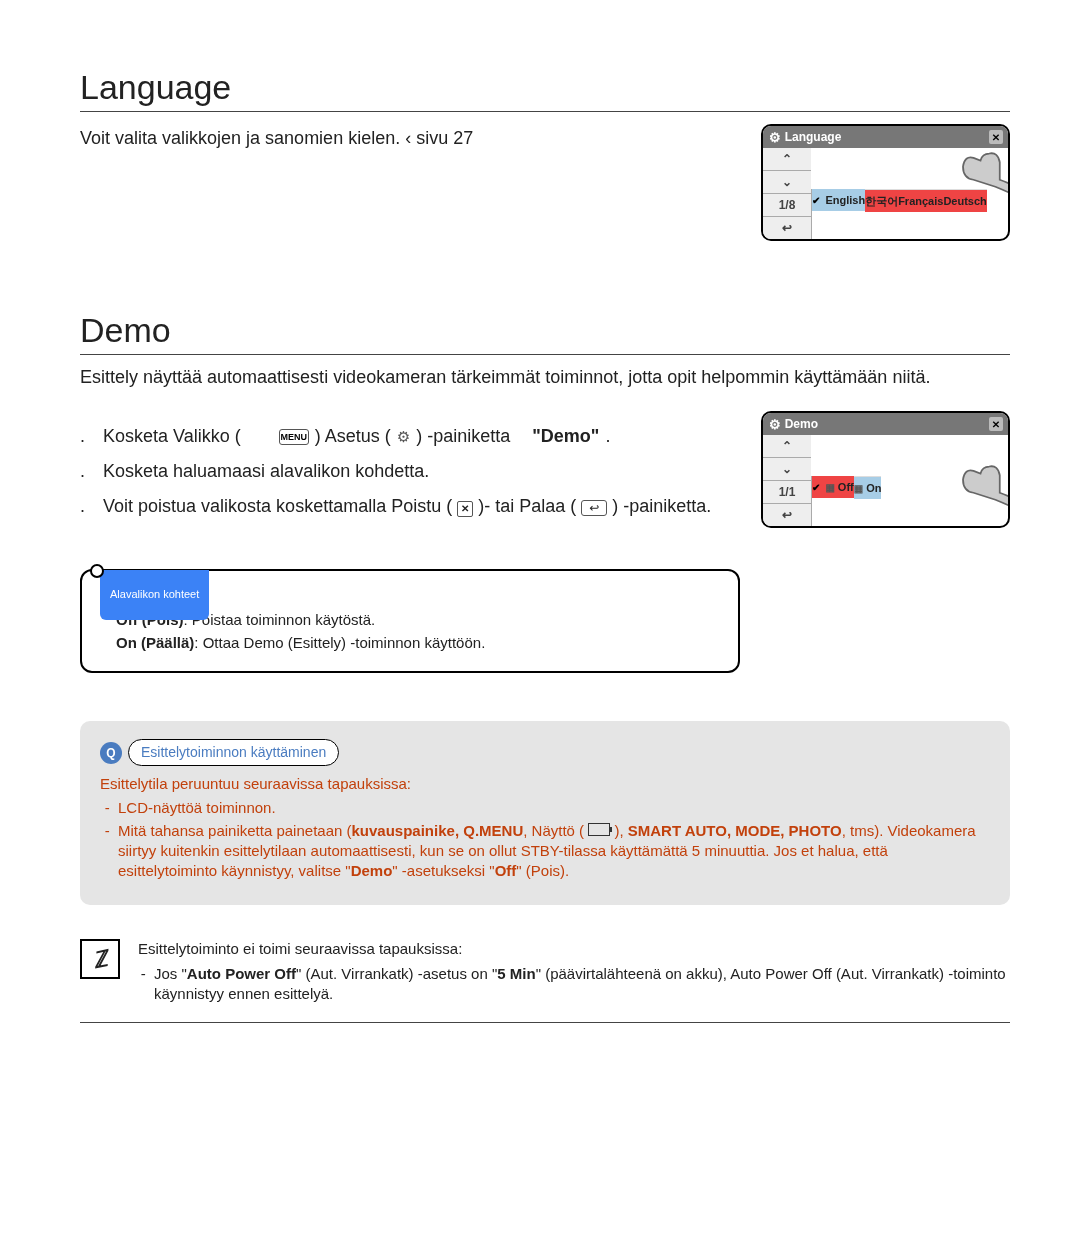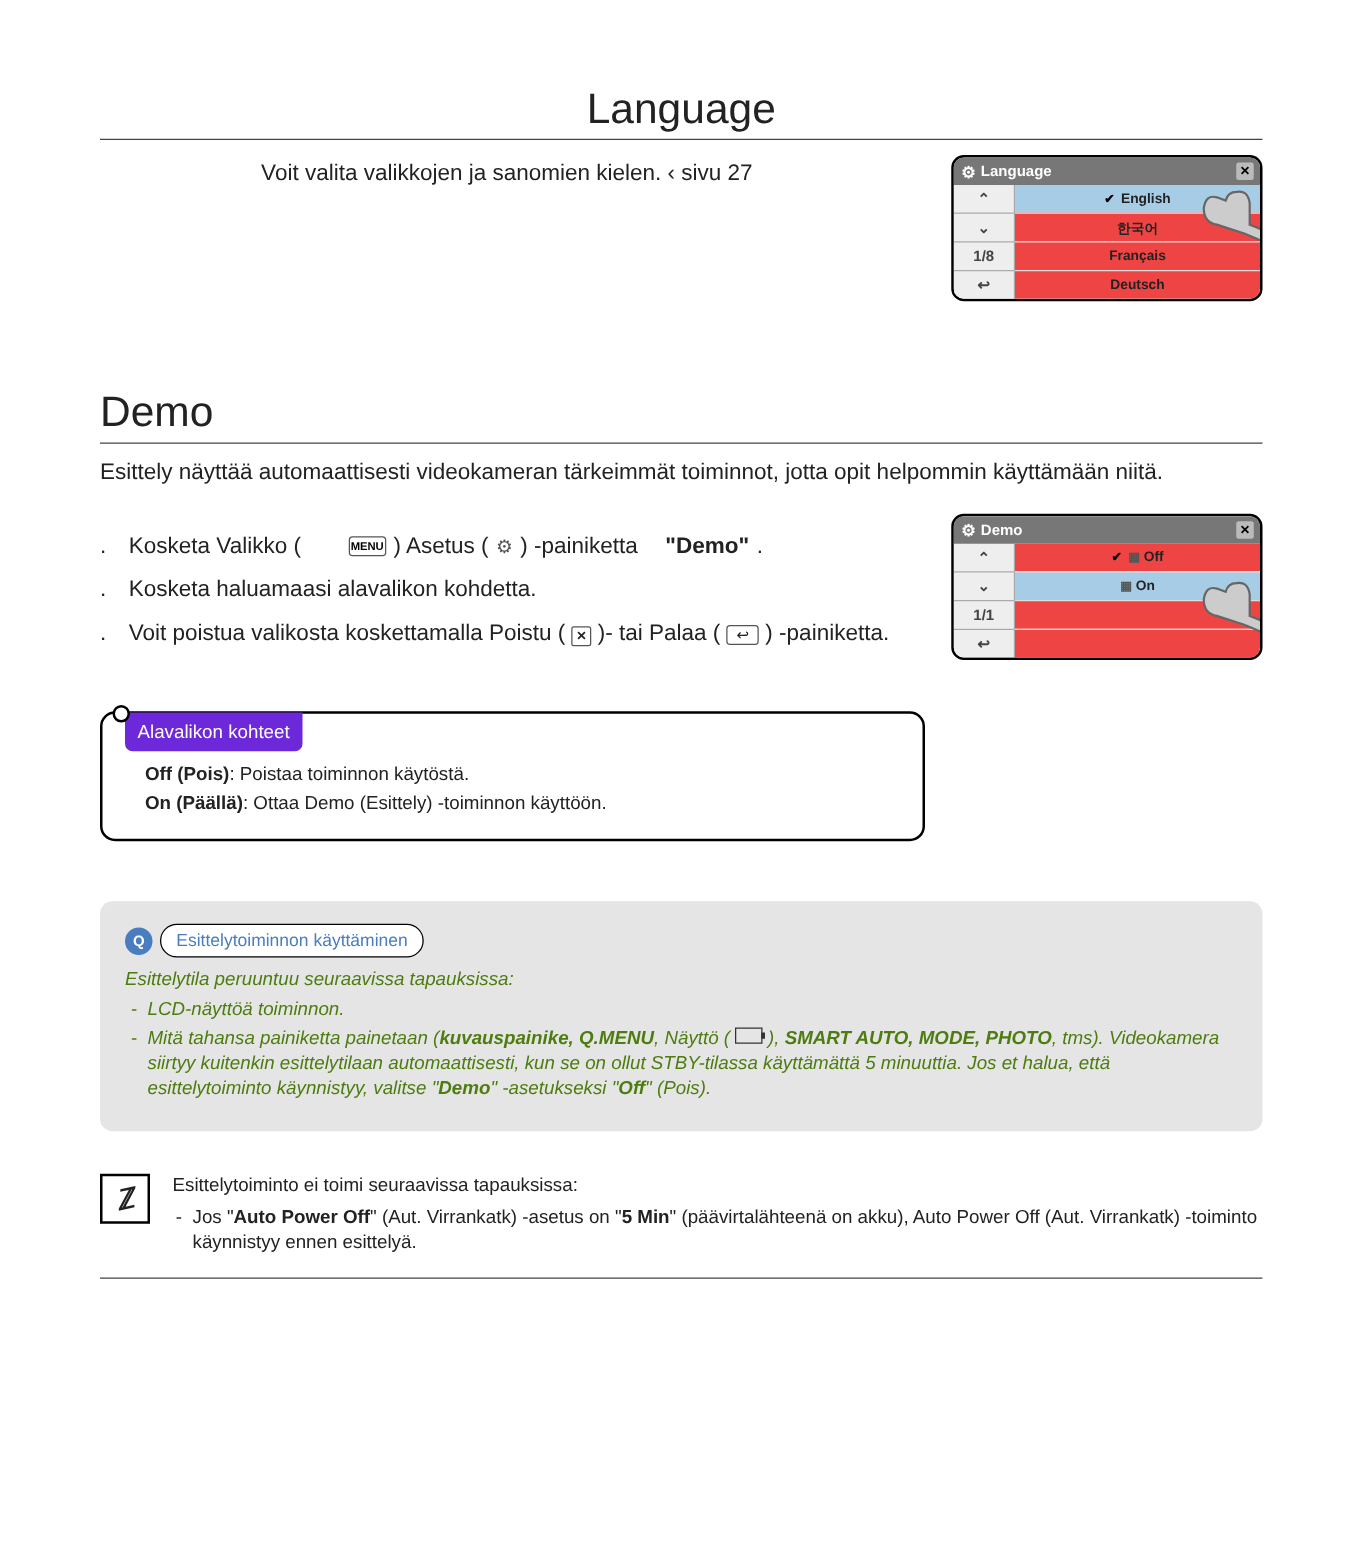--- a/index.html
+++ b/index.html
@@ -98,22 +98,23 @@
     width: 48px;
     display:flex;flex-direction:column;
   }
   .sbtn {
     height: 22px; border-top:1px solid #aaa;
     display:flex;align-items:center;justify-content:center;
     font-size:12px;font-weight:bold;color:#444;background:#eee;
   }
   .sbtn.first { border-top:none; }
   .screen-right {
-    flex:1;display:flex;flex-direction:column;
+    flex:1;display:flex;flex-direction:row;
     border-left:1px solid #aaa;
+    margin-top:41px;
   }
   .opt {
     height:22px;display:flex;align-items:center;justify-content:center;
     font-size:11px;font-weight:bold;color:#222;background:#ef4444;
     border-top:1px solid #ddd;gap:3px;
   }
   .opt.first { border-top:none; }
   .opt.sel { background:#a7cde6; }
   .opt .chk::before { content:"✔"; font-size:10px; color:#000; margin-right:2px;}
   .opt .v-icon::before { content:"▦"; font-size:10px; color:#555;}
@@ -134,24 +135,24 @@
     width: 620px;
     margin-top: 38px;
     position: relative;
     padding: 36px 18px 16px 18px;
     font-size: 15px;
     line-height: 1.4;
   }
   .submenu-tag {
     position: absolute;
     top: -1px; left: 18px;
-    background: #6d28d9;
+    background: #3b82f6;
     color: #fff;
-    padding: 5px 10px;
-    font-size: 15px;
+    padding: 17px 10px;
+    font-size: 11px;
     border-bottom-left-radius: 6px;
     border-bottom-right-radius: 6px;
   }
   .submenu-tag::before {
     content:""; position:absolute; left:-10px; top:-6px;
     width:10px;height:10px;background:#fff;border:2px solid #000;border-radius:50%;
   }
   .sub-line { margin:2px 16px;}
   .sub-line b { font-weight:bold; }
 
@@ -167,42 +168,42 @@
     display:flex;align-items:center;gap:6px;margin-bottom:8px;
   }
   .mag-icon {
     width:22px;height:22px;background:#4a7cc0;border-radius:50%;
     color:#fff;display:flex;align-items:center;justify-content:center;font-size:12px;font-weight:bold;
   }
   .tips-title {
     background:#fff;border:1px solid #000000;color:#4a7cc0;
     border-radius:14px;padding:3px 12px;font-size:14px;
   }
-  .tips-body { color:#4d7c0f;font-style:italic; }
+  .tips-body { color:#c2410c; }
   .tips-body ul { margin:4px 0; padding:0 0 0 18px; }
   .tips-body li { list-style-type: "-  "; margin:2px 0; }
   .disp-icon {
     display:inline-block;border:1px solid #333;width:20px;height:11px;position:relative;
   }
   .disp-icon::after {content:"";position:absolute;right:-3px;top:3px;width:3px;height:5px;background:#333;}
 
   .note-row {
     display:flex;gap:18px;margin-top:34px;border-bottom:1px solid #444;padding-bottom:14px;
     font-size:15px;line-height:1.35;
   }
   .note-icon {
     width:36px;height:36px;border:2px solid #000;display:flex;align-items:center;justify-content:center;
     flex-shrink:0;
   }
   .note-icon span { transform: rotate(-12deg); font-family:serif; font-style:italic;font-weight:bold;font-size:22px;}
   .note-icon span::after {content:""; position:absolute;}
   .note-body ul { margin:4px 0; padding:0 0 0 16px;}
   .note-body li { list-style-type: "-  "; }
 
-  .lang-section-wrap { margin-bottom: 70px; text-align: center; }
+  .lang-section-wrap { margin-bottom: 70px; }
 
   .bold { font-weight: bold; }
 </style>
 </head>
 <body>
 
 <div class="page">
 
   <div class="lang-section-wrap">
     <div class="section-title">Language</div>

